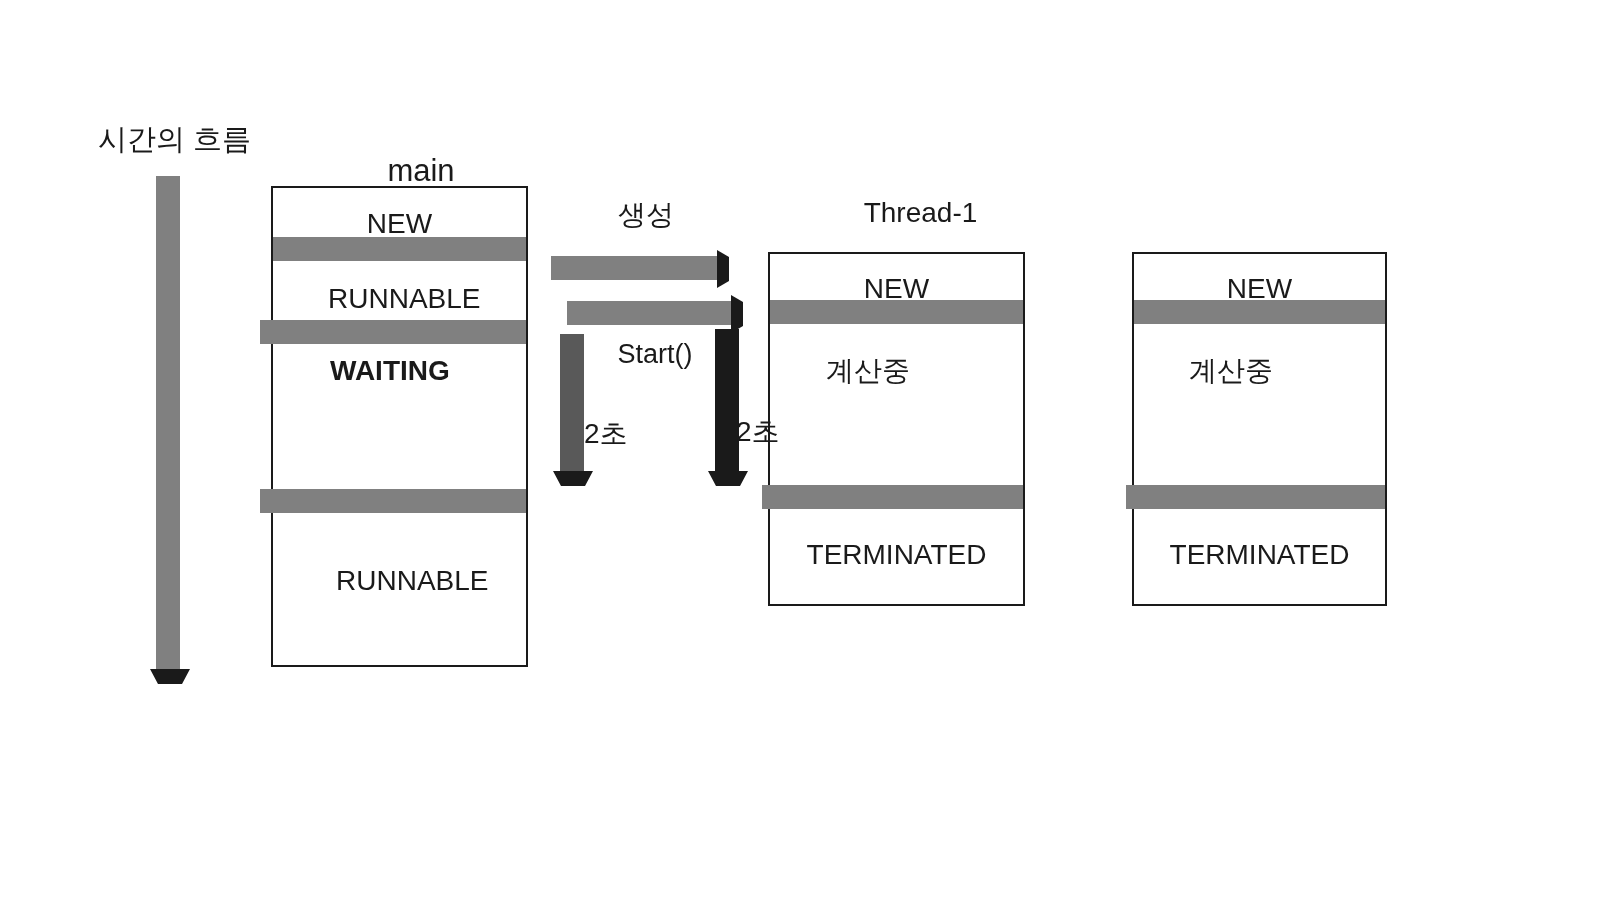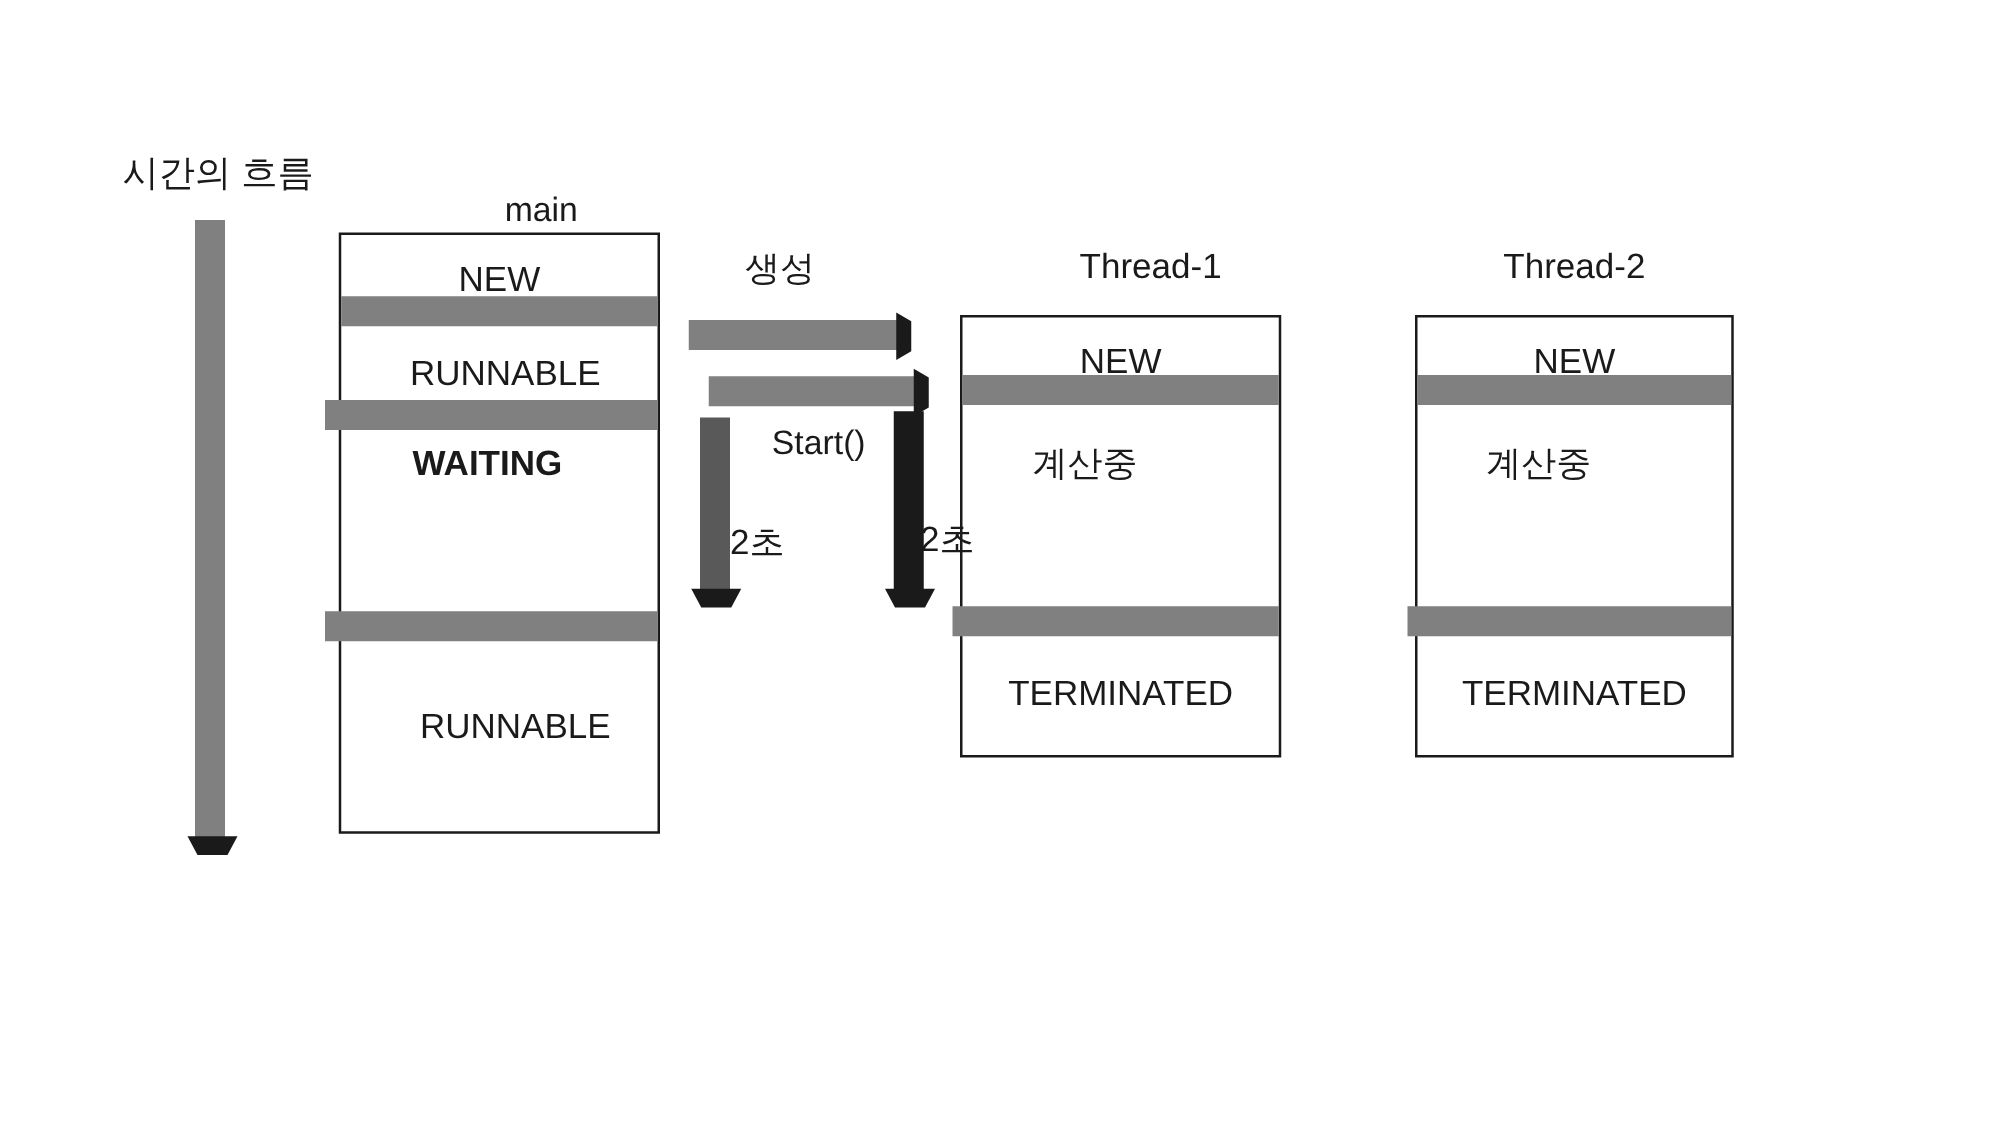--- a/index.html
+++ b/index.html
@@ -52,34 +52,34 @@
 </style>
 </head>
 <body>
 
 <div class="stage">
 
   <div class="label" style="left:62px; top:86px; font-size:29px;">시간의 흐름</div>
   <div class="vline" style="left:132px; top:152px; height:494px;"></div>
   <div class="head-down" style="left:126px; top:645px;"></div>
 
-  <div class="label centered" style="left:259px; top:116px; width:300px; font-size:27px;">main</div>
+  <div class="label centered" style="left:247px; top:116px; width:300px; font-size:31px;">main</div>
   <div class="box" style="left:247px; top:162px; width:257px; height:481px;"></div>
   <div class="hline" style="left:249px; top:213px; width:253px;"></div>
   <div class="hline" style="left:236px; top:296px; width:266px;"></div>
   <div class="hline" style="left:236px; top:465px; width:266px;"></div>
 
   <div class="label centered" style="left:247px; top:171px; width:257px;">NEW</div>
   <div class="label" style="left:292px; top:246px;">RUNNABLE</div>
   <div class="label" style="left:294px; top:318px;font-weight:bold;">WAITING</div>
   <div class="label two-line" style="left:288px; top:514px; line-height:37px;">
     <span>RUNNABLE</span>
   </div>
 
-  <div class="label centered" style="left:540px; top:162px; width:100px;text-align:right;">생성</div>
+  <div class="label centered" style="left:572px; top:162px; width:100px;">생성</div>
   <div class="hline" style="left:527px; top:232px; width:168px;"></div>
   <div class="head-right" style="left:693px; top:226px;"></div>
 
   <div class="hline" style="left:543px; top:277px; width:165px;"></div>
   <div class="head-right" style="left:707px; top:271px;"></div>
   <div class="label centered" style="left:581px; top:287px; width:100px; font-size:27px;margin-top:15px;">Start()</div>
 
   <div class="vline dark" style="left:536px; top:310px; height:138px;"></div>
   <div class="head-down" style="left:529px; top:447px;"></div>
   <div class="label" style="left:548px; top:381px;">2초</div>
@@ -89,21 +89,20 @@
   <div class="label" style="left:700px; top:379px;">2초</div>
 
   <div class="label centered" style="left:768px; top:160px; width:257px;">Thread-1</div>
   <div class="box" style="left:744px; top:228px; width:257px; height:354px;"></div>
   <div class="hline" style="left:746px; top:276px; width:253px;"></div>
   <div class="hline" style="left:738px; top:461px; width:261px;"></div>
   <div class="label centered" style="left:744px; top:236px; width:257px;">NEW</div>
   <div class="label" style="left:790px; top:318px;">계산중</div>
   <div class="label centered" style="left:744px; top:502px; width:257px;">TERMINATED</div>
 
-  <div class="label centered" style="left:1108px; top:160px; width:255px;">Thread-2</div>
   <div class="box" style="left:1108px; top:228px; width:255px; height:354px;"></div>
   <div class="hline" style="left:1110px; top:276px; width:251px;"></div>
   <div class="hline" style="left:1102px; top:461px; width:259px;"></div>
   <div class="label centered" style="left:1108px; top:236px; width:255px;">NEW</div>
   <div class="label" style="left:1153px; top:318px;">계산중</div>
   <div class="label centered" style="left:1108px; top:502px; width:255px;">TERMINATED</div>
 
 </div>
 
 </body></html>

